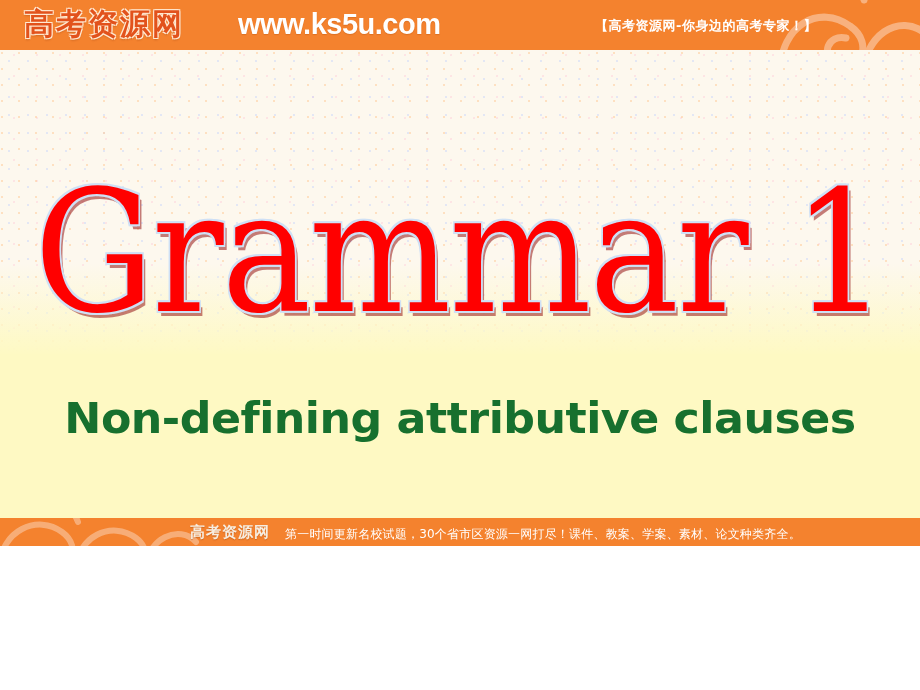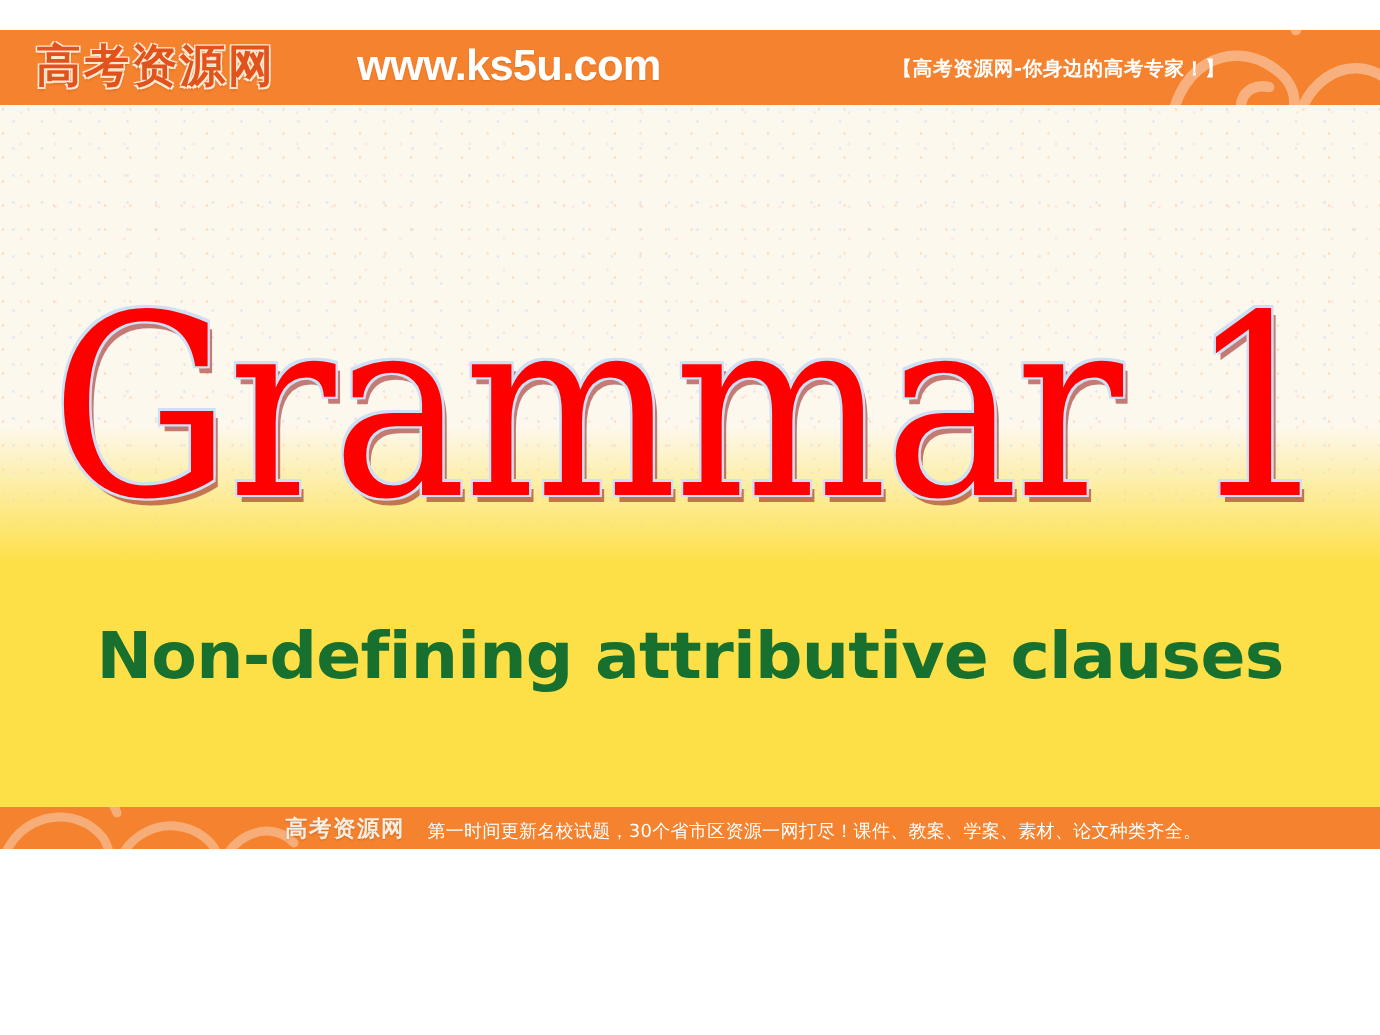--- a/index.html
+++ b/index.html
@@ -11,23 +11,22 @@
     height: 690px;
     overflow: hidden;
     font-family: "Liberation Sans", sans-serif;
     background: #ffffff;
   }
 
   .slide {
     position: relative;
     width: 920px;
     height: 546px;
-    background: #fde047;
-    overflow: hidden;
-    margin-top: 20px;
+    background: #fef9c3;
+    overflow: hidden;
   }
 
   
   .paper-texture {
     position: absolute;
     left: 0;
     top: 50px;
     width: 920px;
     height: 305px;
     background:

